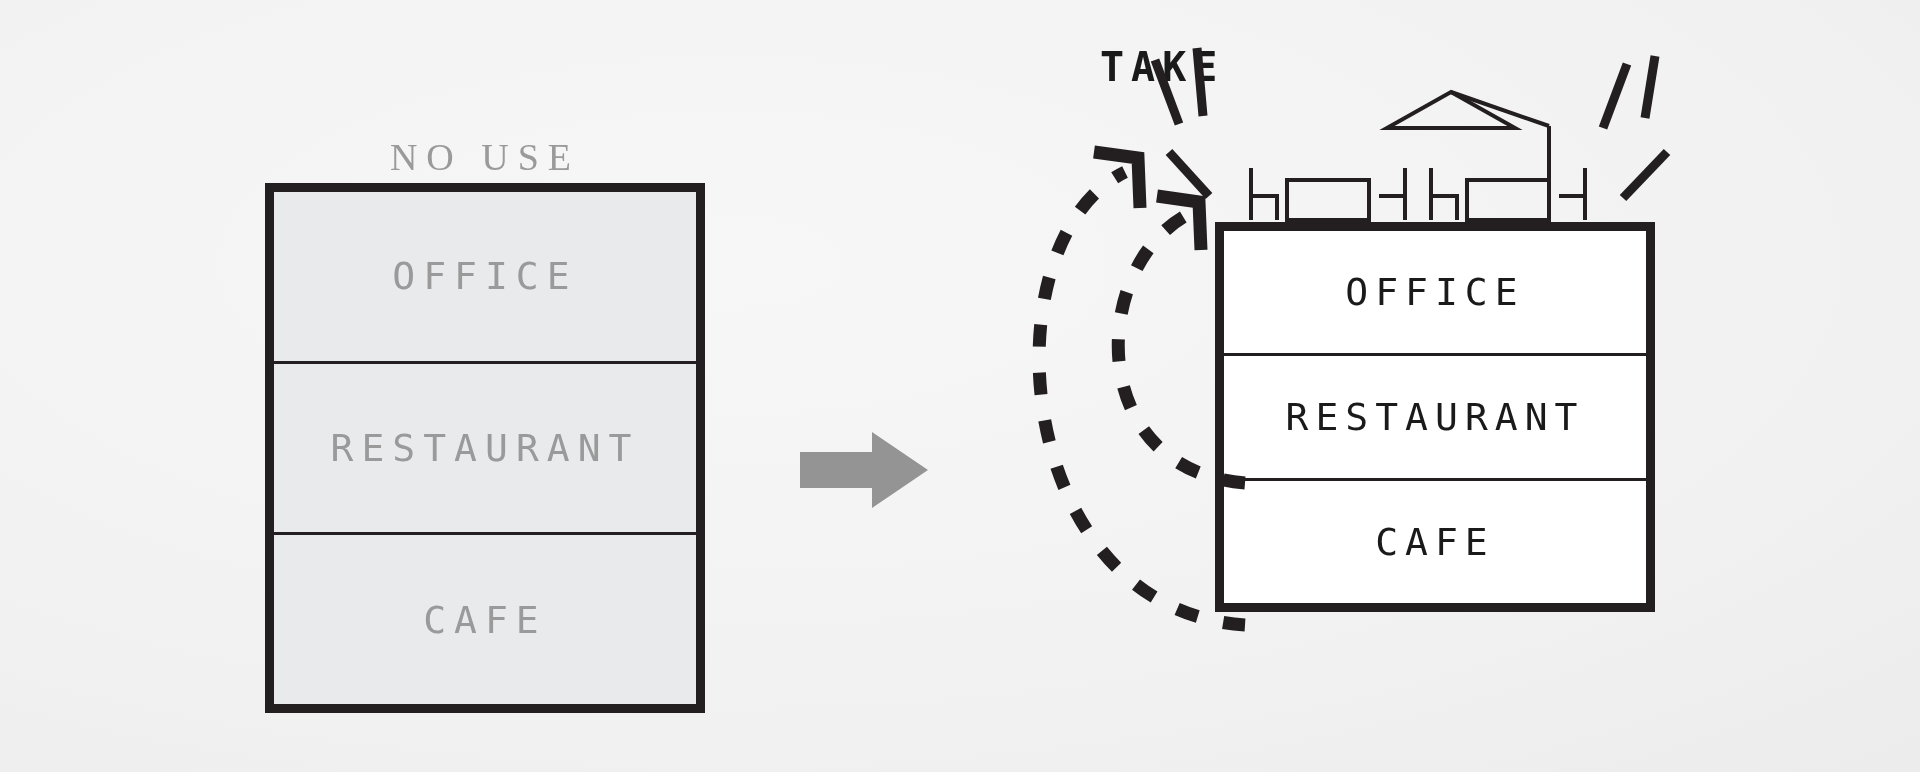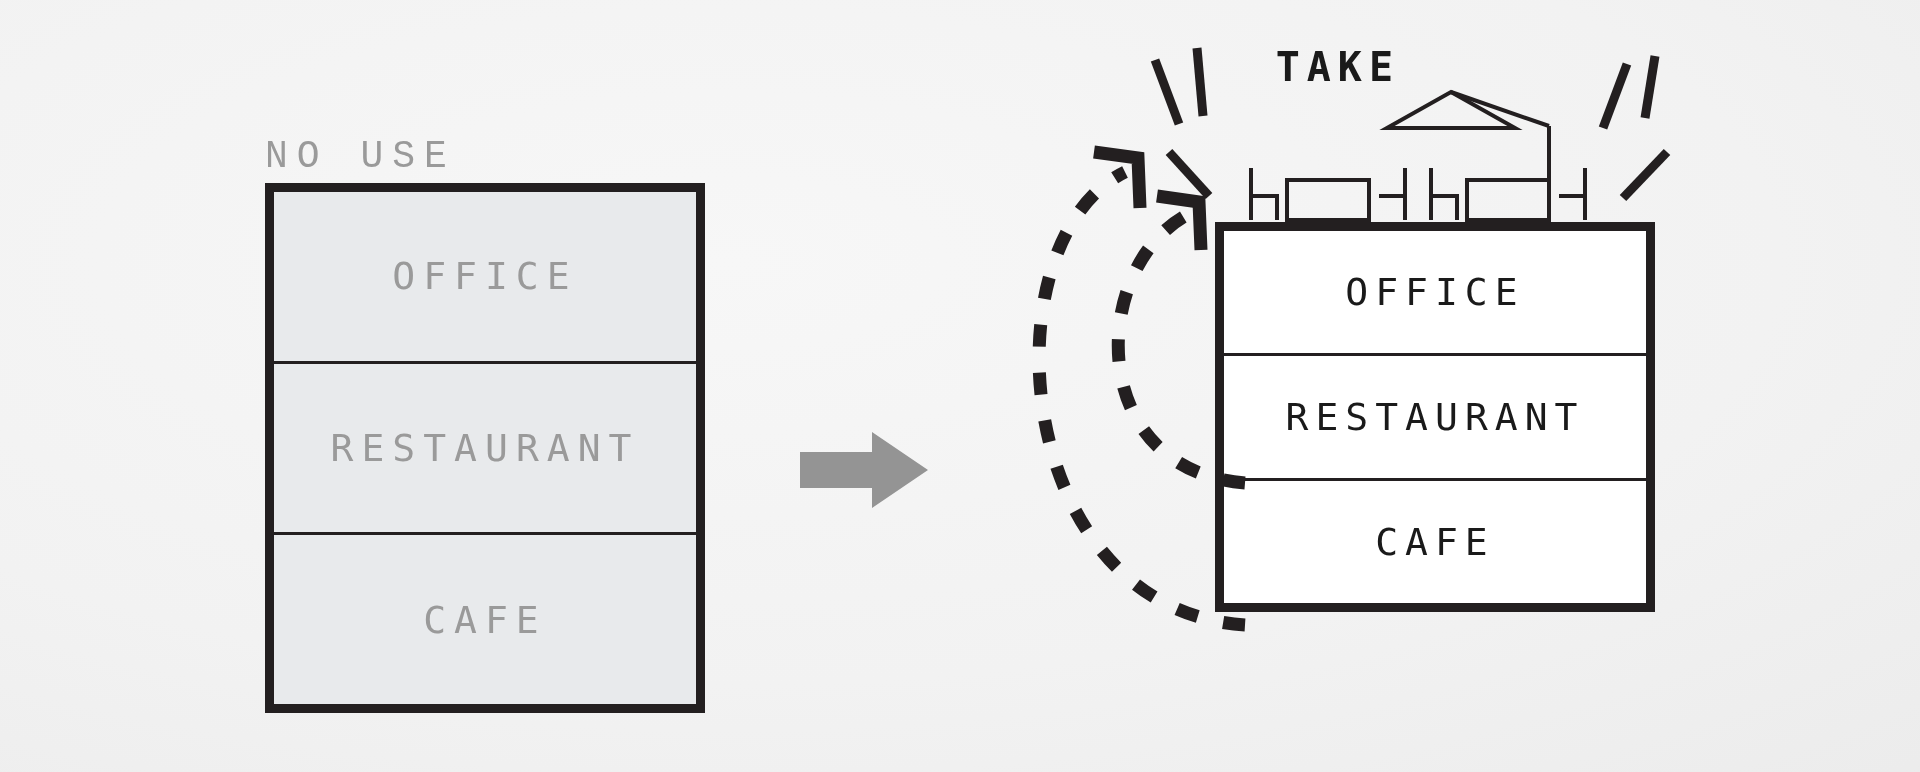--- a/index.html
+++ b/index.html
@@ -7,23 +7,23 @@
     width:1920px;height:772px;overflow:hidden;
     font-family:"DejaVu Sans Mono","Liberation Mono",monospace;
     background:radial-gradient(ellipse 130% 130% at 38% 34%, #f7f7f7 0%, #f2f2f2 42%, #eaeaea 78%, #e4e4e4 100%);
   }
   #stage{position:relative;width:1920px;height:772px;}
   .abs{position:absolute;}
 
   
   #left-group{left:265px;top:135px;width:440px;}
   #no-use-label{
-    position:absolute;left:0;top:0;width:440px;text-align:left;
+    position:absolute;left:0;top:0;width:440px;text-align:center;
     font-size:38px;letter-spacing:9px;color:#9a9a9a;
-    font-family:Liberation Mono, monospace;
+    font-family:Liberation Serif, serif;
   }
   #left-building{
     position:absolute;left:0;top:48px;width:440px;height:530px;
     border:9px solid #231f20;background:#e8eaec;box-sizing:border-box;
     display:flex;flex-direction:column;
   }
   #left-building .floor{
     flex:1;display:flex;align-items:center;justify-content:center;
     font-size:38px;letter-spacing:8px;color:#9a9a9a;
     border-bottom:3px solid #231f20;box-sizing:border-box;
@@ -41,21 +41,21 @@
     display:flex;flex-direction:column;
   }
   #right-building .floor{
     flex:1;display:flex;align-items:center;justify-content:center;
     font-size:38px;letter-spacing:7px;color:#1a1a1a;
     border-bottom:3px solid #231f20;box-sizing:border-box;
   }
   #right-building .floor:last-child{border-bottom:none;}
 
   #takeout-label{
-    position:absolute;left:-115px;top:14px;width:300px;text-align:right;
+    position:absolute;left:-115px;top:14px;width:300px;text-align:left;
     font-size:40px;line-height:47px;letter-spacing:7px;color:#1a1a1a;font-weight:bold;
   }
   #takeout-label .line2{display:block;}
 
   
   .ovl{position:absolute;left:0;top:0;overflow:visible;pointer-events:none;}
 </style>
 </head>
 <body>
 

